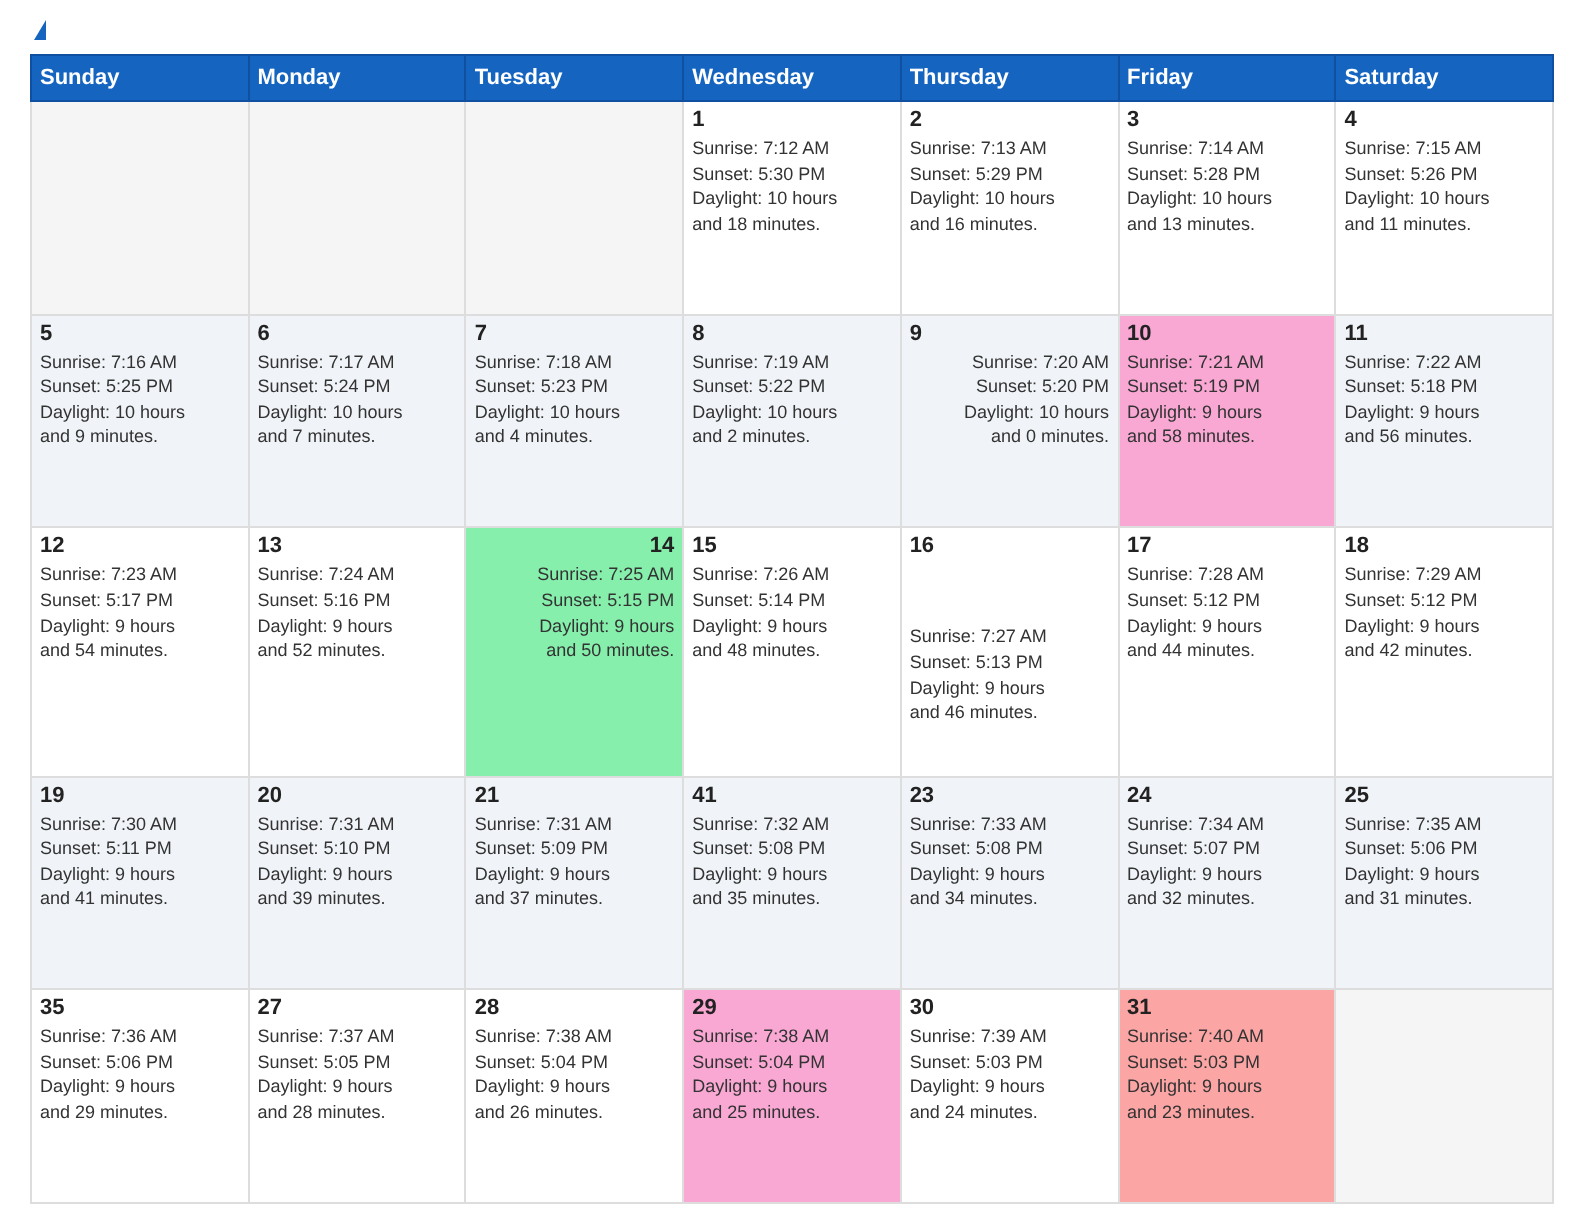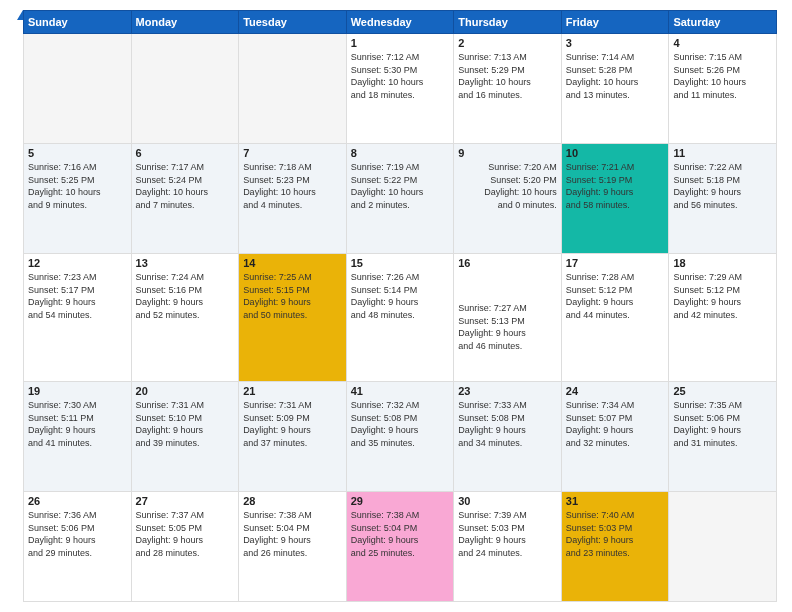--- a/index.html
+++ b/index.html
@@ -8,21 +8,21 @@
       height: 612px;
       font-family: Arial, sans-serif;
       background: #fff;
       overflow: hidden;
     }
     .page {
       width: 792px;
       height: 612px;
       padding: 10px 15px 10px 15px;
       display: flex;
-      flex-direction: row;
+      flex-direction: column;
     }
     .header {
       display: flex;
       justify-content: space-between;
       align-items: flex-start;
       margin-bottom: 6px;
     }
     .logo {
       display: flex;
       flex-direction: column;
@@ -209,21 +209,21 @@
 Daylight: 10 hours
 and 2 minutes.</div>
           </td>
           <td style="background: rgb(240, 244, 248);">
             <span class="day-number">9</span>
             <div class="day-info" style="white-space: pre-line; text-align: right;">Sunrise: 7:20 AM
 Sunset: 5:20 PM
 Daylight: 10 hours
 and 0 minutes.</div>
           </td>
-          <td style="background: #14b8a6;">
+          <td style="background: #f9a8d4;">
             <span class="day-number">10</span>
             <div class="day-info" style="white-space: pre-line;">Sunrise: 7:21 AM
 Sunset: 5:19 PM
 Daylight: 9 hours
 and 58 minutes.</div>
           </td>
           <td style="background: rgb(240, 244, 248);">
             <span class="day-number">11</span>
             <div class="day-info" style="white-space: pre-line;">Sunrise: 7:22 AM
 Sunset: 5:18 PM
@@ -239,21 +239,21 @@
 Daylight: 9 hours
 and 54 minutes.</div>
           </td>
           <td style="background: rgb(255, 255, 255);">
             <span class="day-number">13</span>
             <div class="day-info" style="white-space: pre-line;">Sunrise: 7:24 AM
 Sunset: 5:16 PM
 Daylight: 9 hours
 and 52 minutes.</div>
           </td>
-          <td style="background: #eab308;">
+          <td style="background: #86efac; text-align: right;">
             <span class="day-number">14</span>
             <div class="day-info" style="white-space: pre-line;">Sunrise: 7:25 AM
 Sunset: 5:15 PM
 Daylight: 9 hours
 and 50 minutes.</div>
           </td>
           <td style="background: rgb(255, 255, 255);">
             <span class="day-number">15</span>
             <div class="day-info" style="white-space: pre-line;">Sunrise: 7:26 AM
 Sunset: 5:14 PM
@@ -328,21 +328,21 @@
           <td style="background: rgb(240, 244, 248);">
             <span class="day-number">25</span>
             <div class="day-info" style="white-space: pre-line;">Sunrise: 7:35 AM
 Sunset: 5:06 PM
 Daylight: 9 hours
 and 31 minutes.</div>
           </td>
         </tr>
         <tr>
           <td style="background: rgb(255, 255, 255);">
-            <span class="day-number">26</span>
+            <span class="day-number">35</span>
             <div class="day-info" style="white-space: pre-line;">Sunrise: 7:36 AM
 Sunset: 5:06 PM
 Daylight: 9 hours
 and 29 minutes.</div>
           </td>
           <td style="background: rgb(255, 255, 255);">
             <span class="day-number">27</span>
             <div class="day-info" style="white-space: pre-line;">Sunrise: 7:37 AM
 Sunset: 5:05 PM
 Daylight: 9 hours
@@ -362,21 +362,21 @@
 Daylight: 9 hours
 and 25 minutes.</div>
           </td>
           <td style="background: rgb(255, 255, 255);">
             <span class="day-number">30</span>
             <div class="day-info" style="white-space: pre-line;">Sunrise: 7:39 AM
 Sunset: 5:03 PM
 Daylight: 9 hours
 and 24 minutes.</div>
           </td>
-          <td style="background: #eab308;">
+          <td style="background: #fca5a5;">
             <span class="day-number">31</span>
             <div class="day-info" style="white-space: pre-line;">Sunrise: 7:40 AM
 Sunset: 5:03 PM
 Daylight: 9 hours
 and 23 minutes.</div>
           </td>
           <td class="empty" style="background: rgb(245, 245, 245);"></td>
         </tr>
       </tbody>
   </table>

